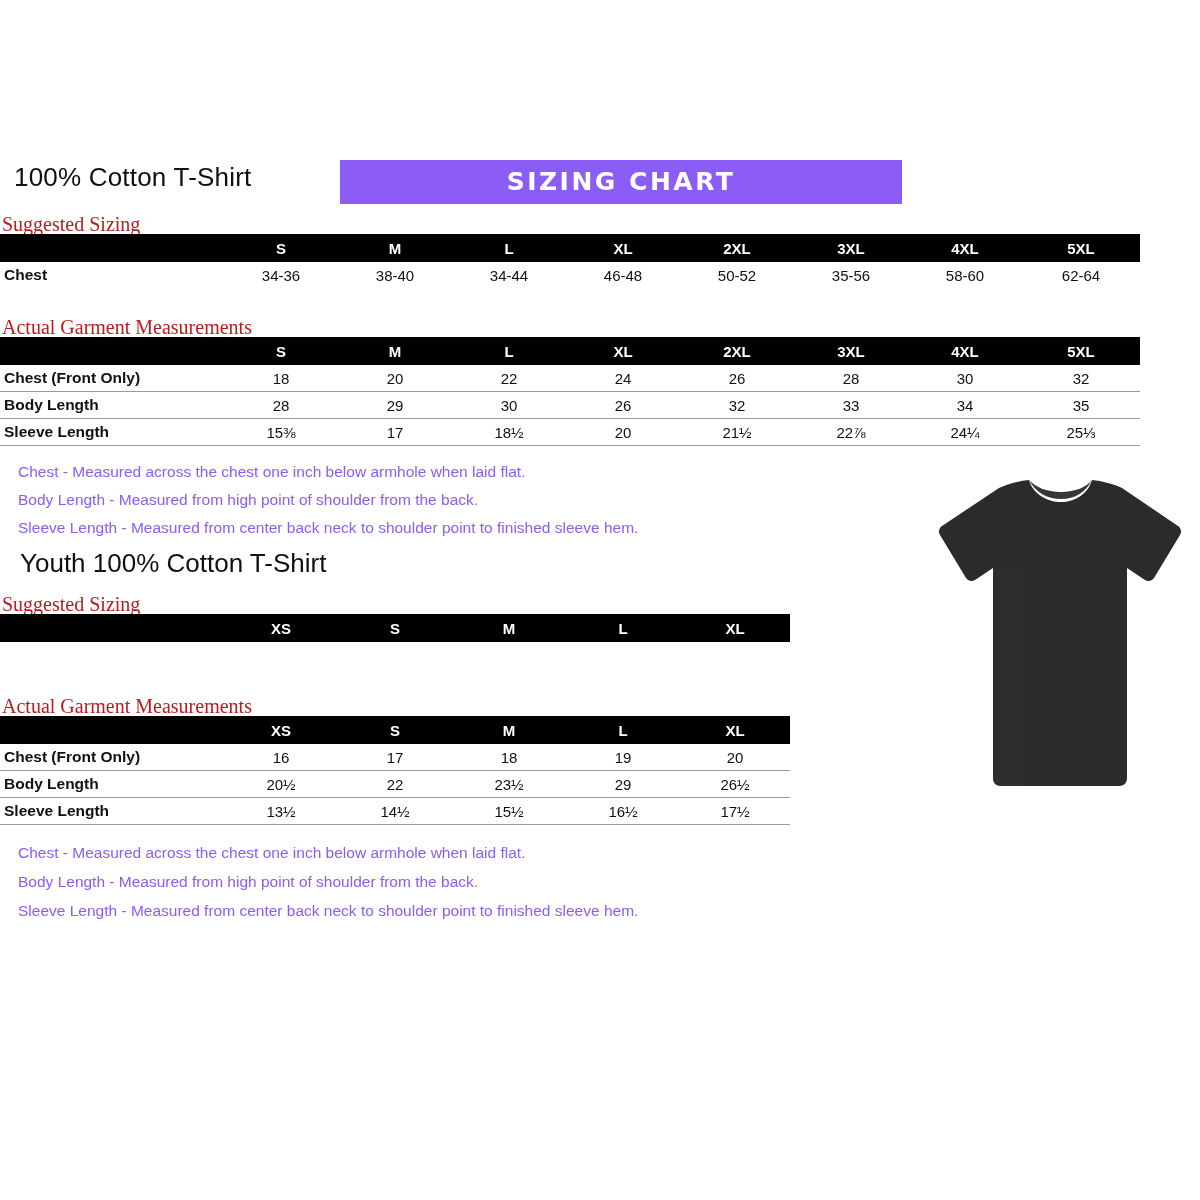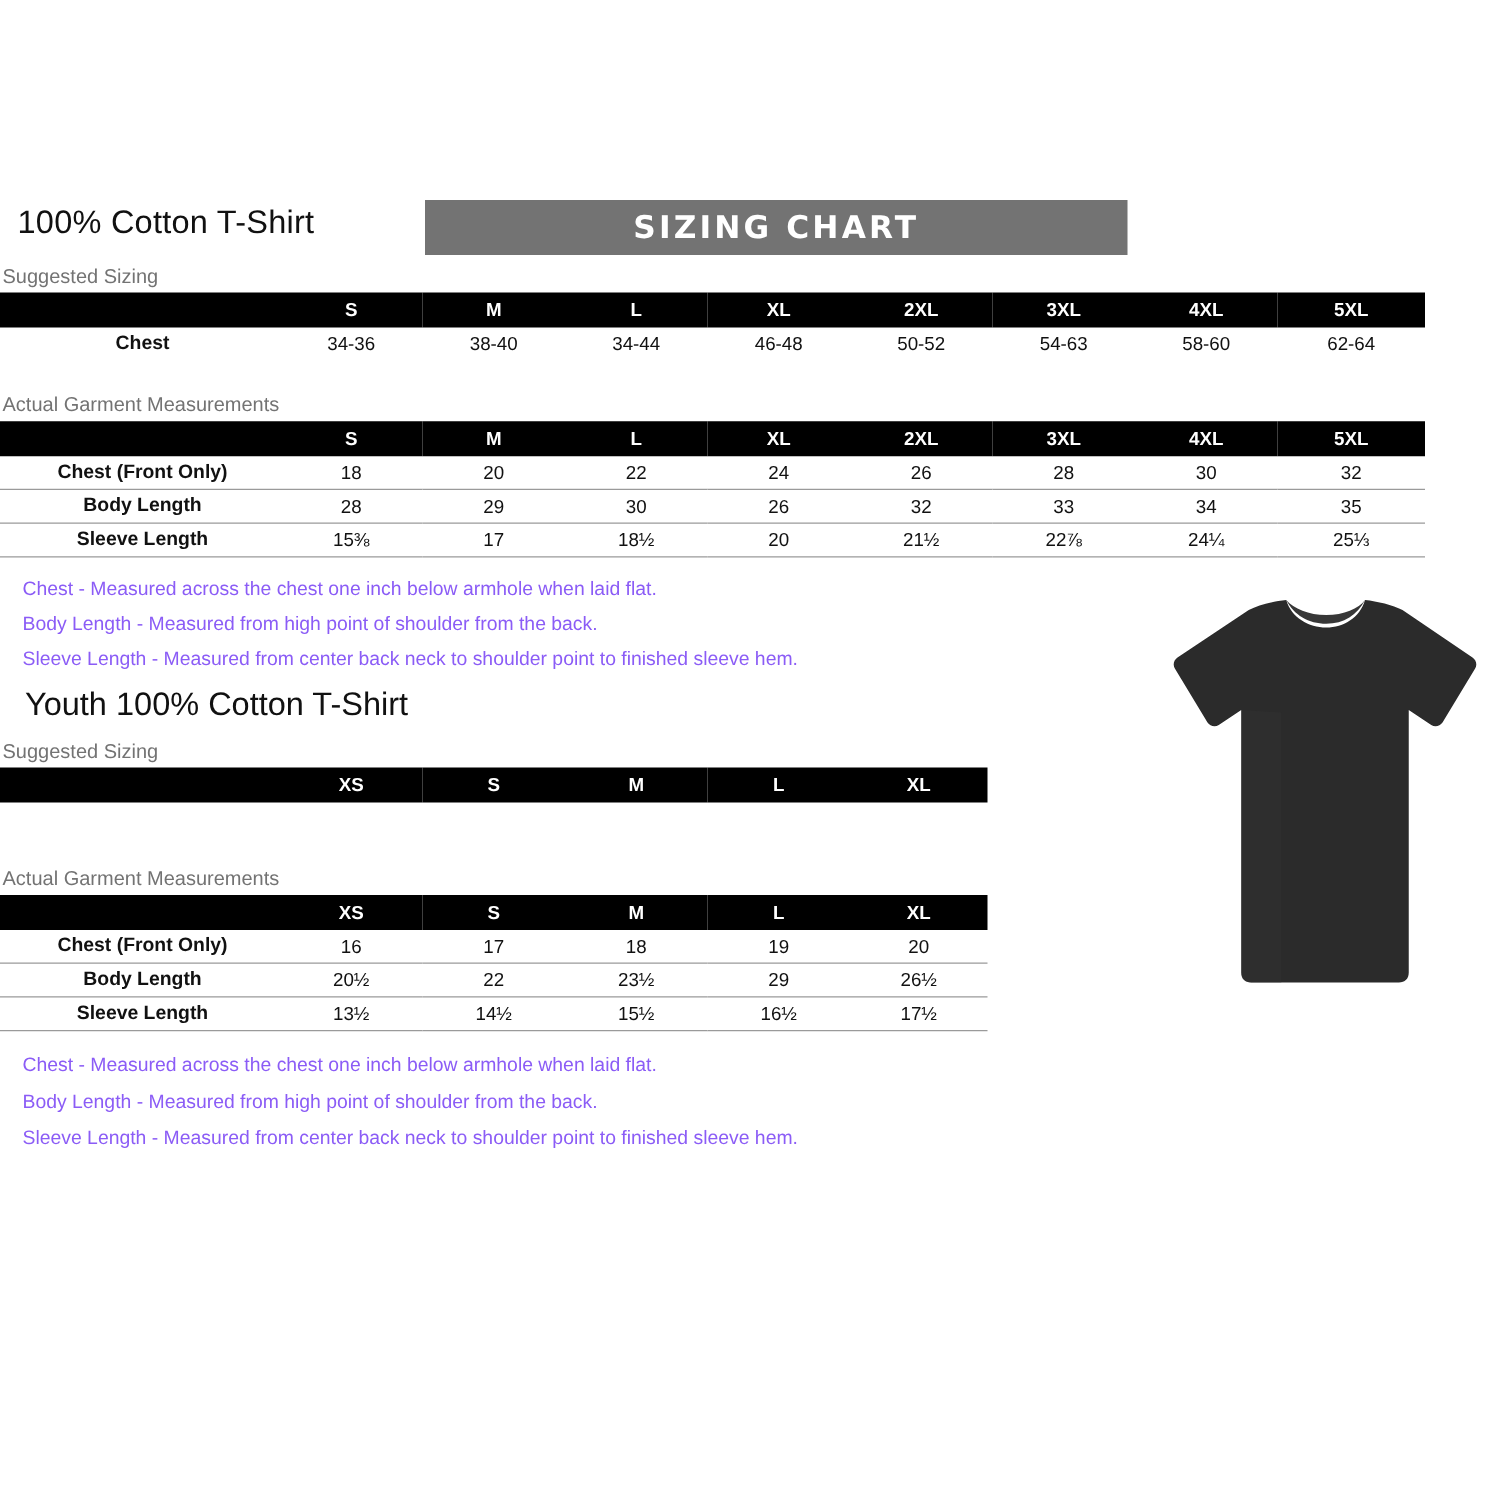--- a/index.html
+++ b/index.html
@@ -31,40 +31,41 @@
     font-weight: 500;
     letter-spacing: 0.2px;
     color: #111;
   }
   .sizing-chart-banner {
     position: absolute;
     left: 340px;
     top: 160px;
     width: 562px;
     height: 44px;
-    background: #737373;
+    background: #8b5cf6;
   }
   .sizing-chart-banner .txt {
     position: absolute;
     left: 0; right: 0;
     top: 7px;
     text-align: center;
     color: #fff;
     font-size: 25px;
     font-weight: bold;
     letter-spacing: 2.5px;
     font-family: "DejaVu Sans", sans-serif;
   }
 
   .sub-label {
     position: absolute;
     left: 2px;
-    font-size: 16px;
-    color: #737373;
+    font-size: 20px;
+    color: #b91c1c;
     font-weight: 400;
+    font-family: Liberation Serif, serif;
   }
 
   
   .tbl {
     position: absolute;
     border-collapse: collapse;
     table-layout: fixed;
   }
   .tbl td, .tbl th {
     padding: 0;
@@ -79,21 +80,21 @@
     font-weight: bold;
     text-align: center;
     font-size: 15px;
     height: 28px;
   }
   .tbl .hdr-row td.rowlabel {
     background: #000;
     text-align: left;
   }
   .tbl td.rowlabel {
-    text-align: center;
+    text-align: left;
     padding-left: 4px;
     font-weight: bold;
     font-size: 15.5px;
     color: #111;
   }
   .tbl td.val {
     text-align: center;
     font-size: 15px;
     color: #111;
   }
@@ -166,21 +167,21 @@
         <td>4XL</td>
         <td>5XL</td>
       </tr>
       <tr class="body-row nb">
         <td class="rowlabel">Chest</td>
         <td class="val">34-36</td>
         <td class="val">38-40</td>
         <td class="val">34-44</td>
         <td class="val">46-48</td>
         <td class="val">50-52</td>
-        <td class="val">54-63</td>
+        <td class="val">35-56</td>
         <td class="val">58-60</td>
         <td class="val">62-64</td>
       </tr>
     </tbody>
   </table>
 
   <div class="sub-label" style="top:316px;">Actual Garment Measurements</div>
 
   <table class="tbl" id="adult-actual" style="left:0px; top:337px; width:1140px;">
     <colgroup>

